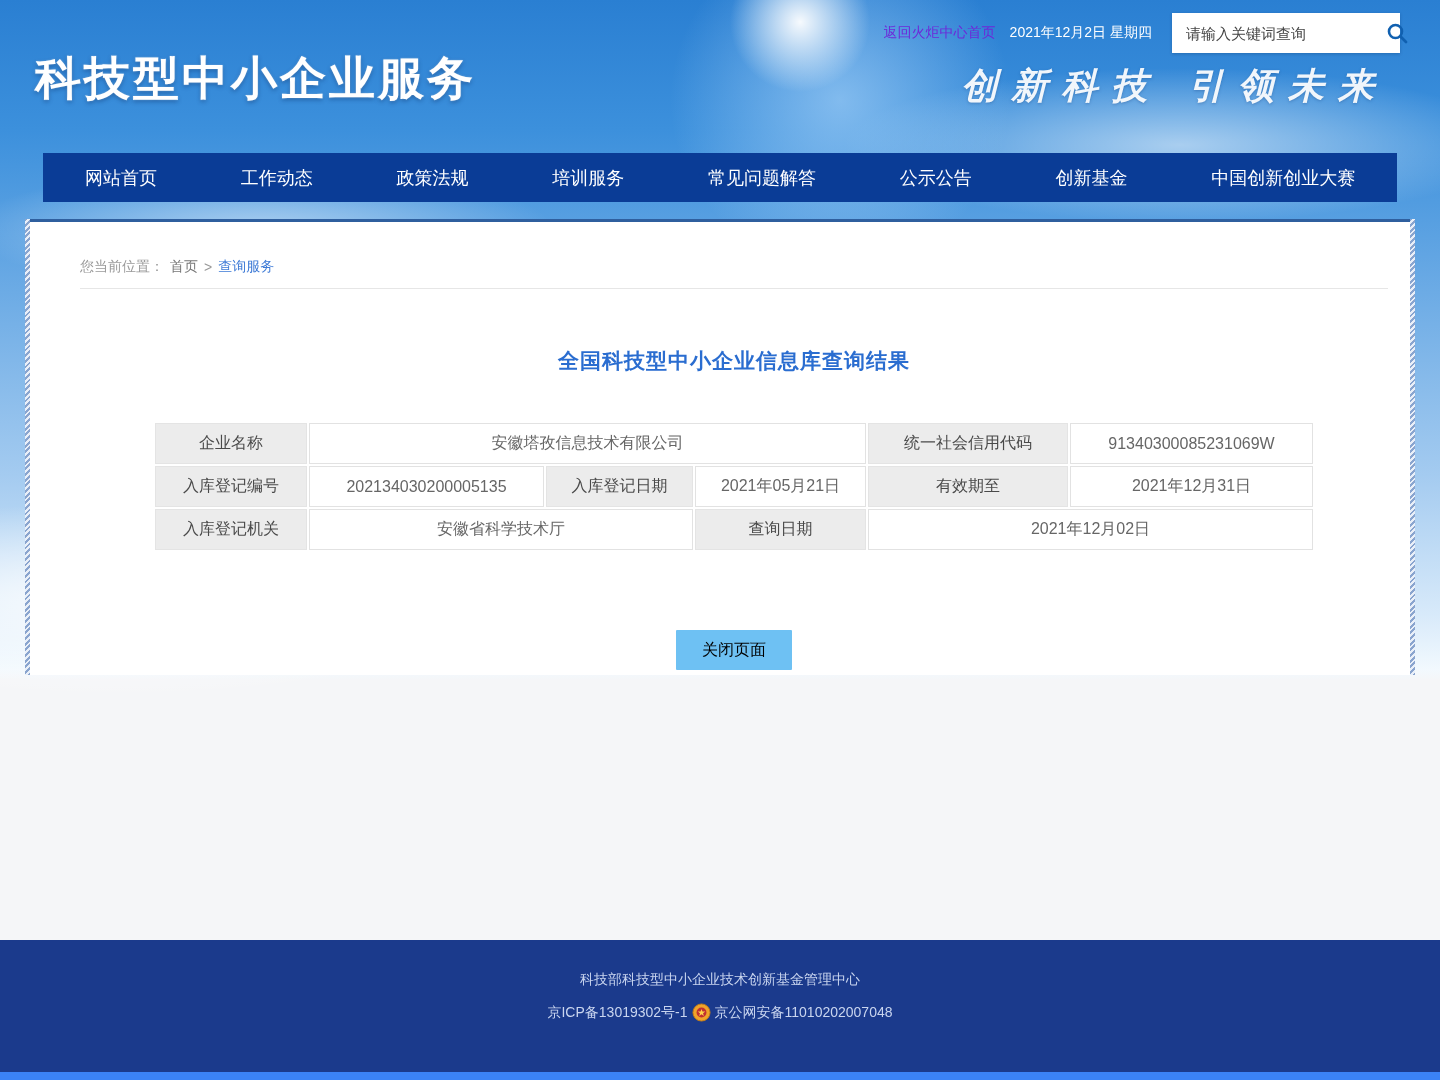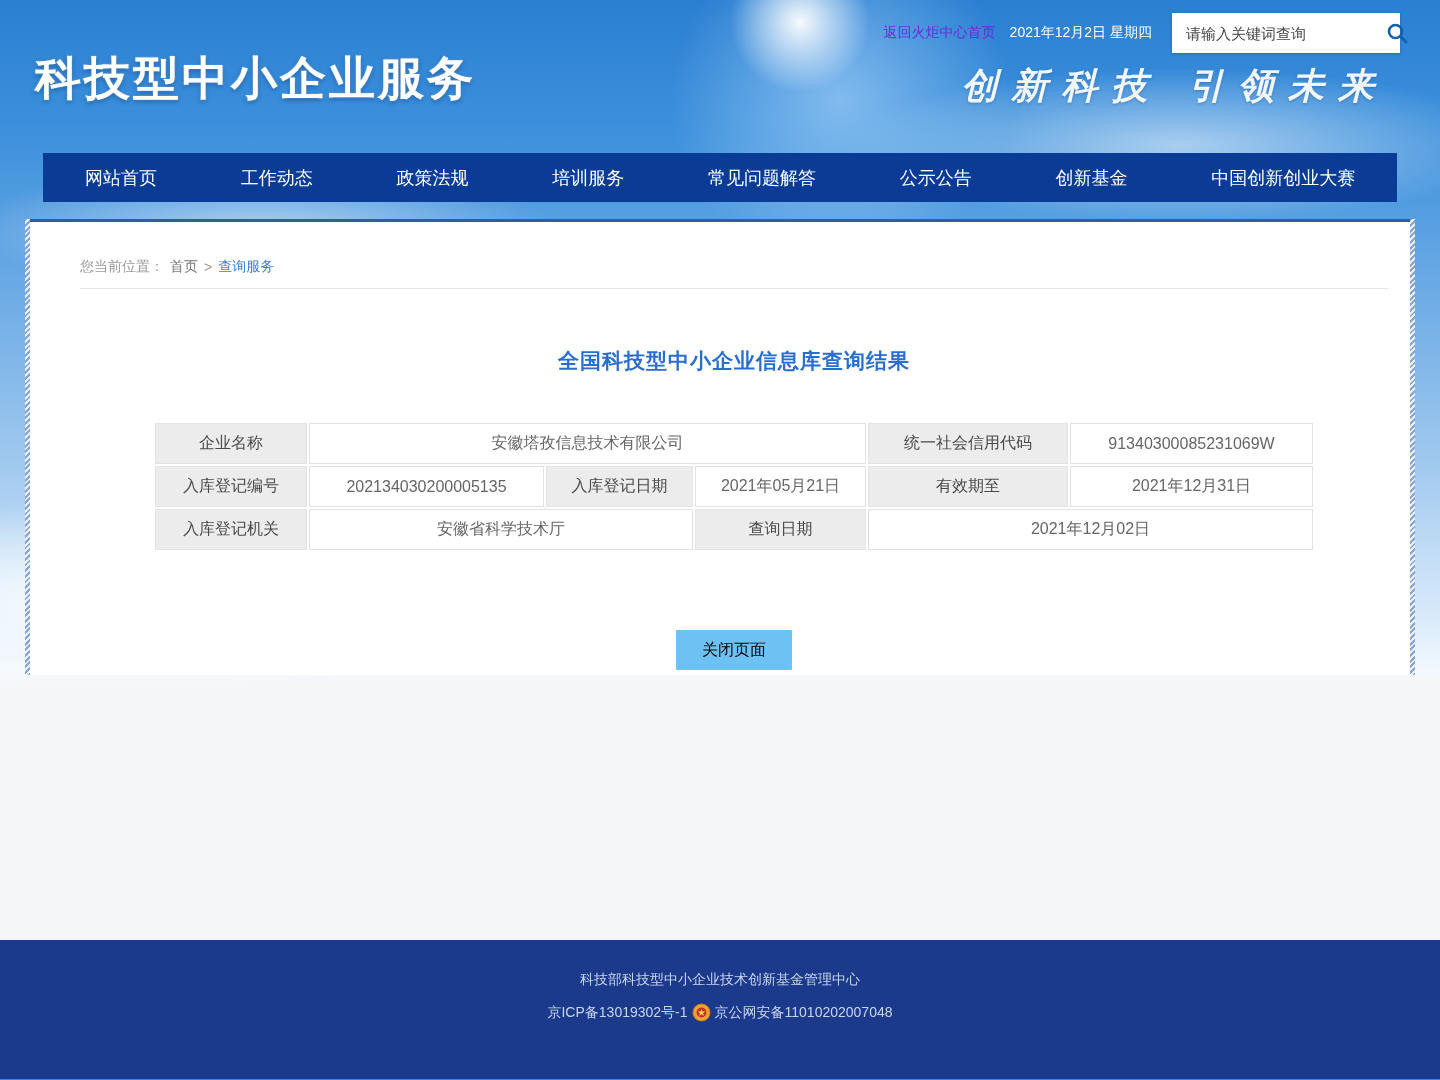--- a/index.html
+++ b/index.html
@@ -102,21 +102,21 @@
     background:#6ec1f3; color:#000000; font-size:16px; font-family:inherit;
     border:none; border-radius:1px; cursor:pointer;
   }
 
   .spacer { height:265px; }
 
   
   .footer {
     height:140px; background:#1b3a8c; color:#c9d5ef;
     text-align:center; font-size:14px; padding-top:31px;
-    border-bottom:1px solid #3b82f6; position:relative;
+    border-bottom:8px solid #3b82f6; position:relative;
   }
   .footer .fline { margin-bottom:14px; }
   .footer .fline:last-child { margin-bottom:0; }
   .icp-line { display:flex; align-items:center; justify-content:center; gap:4px; }
   .badge-icon { width:19px; height:19px; display:inline-block; }
 </style>
 </head>
 <body>
 
 <div class="header">

